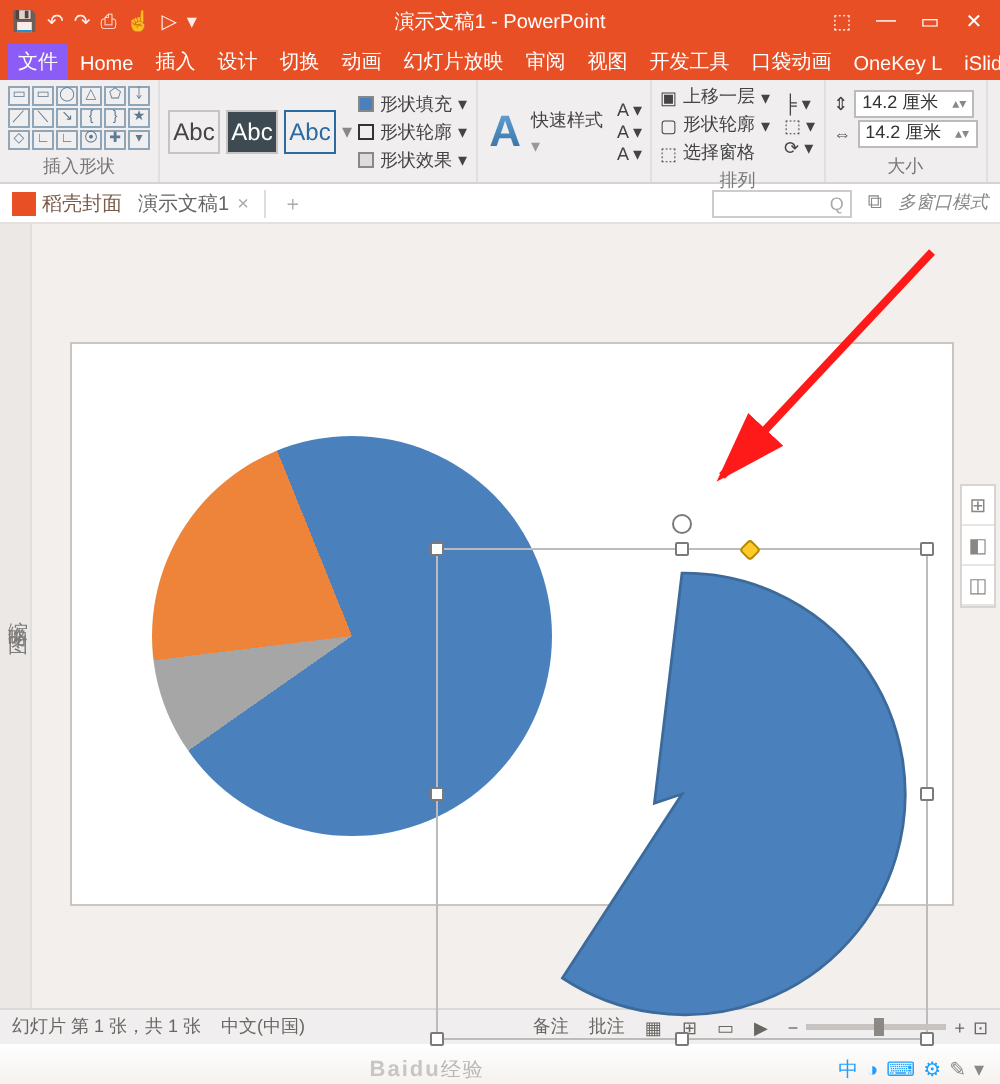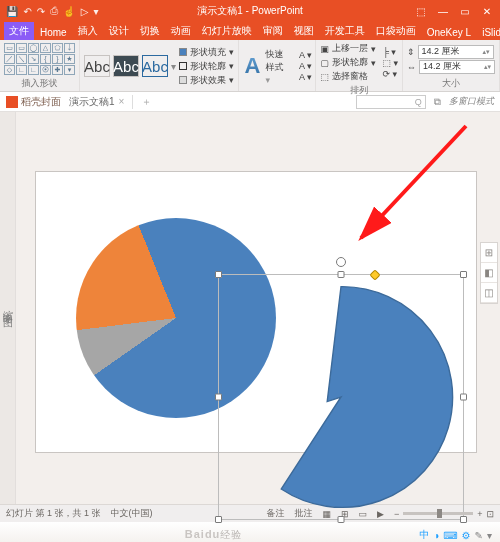--- a/index.html
+++ b/index.html
@@ -18,30 +18,30 @@
   .tabs .spacer { flex: 1; }
 
   .ribbon { height: 52px; background: #f0eeee; border-bottom: 1px solid #d6d3d1; display: flex; font-size: 10px; color: #444; }
   .group { border-right: 1px solid #e2dfde; padding: 2px 4px 1px 4px; display: flex; flex-direction: column; }
   .group .body { flex: 1; display: flex; align-items: center; gap: 3px; }
   .group .label { text-align: center; color: #777; font-size: 9px; padding-top: 1px; }
 
   .shape-gallery { display: grid; grid-template-columns: repeat(6, 11px); grid-auto-rows: 10px; gap: 1px; }
   .shape-gallery span { border: 1px solid #8fa6b8; font-size: 7px; text-align: center; line-height: 8px; color: #5b7a93; }
 
-  .style-box { width: 26px; height: 22px; border: 1px solid #c7c3c1; display: flex; align-items: center; justify-content: center; font-size: 15px; }
+  .style-box { width: 26px; height: 22px; border: 1px solid #c7c3c1; display: flex; align-items: center; justify-content: center; font-size: 12px; }
   .style-box.dark { background: #3d4a52; color: #fff; }
   .style-box.blue { border-color: #2c6aa0; color: #2c6aa0; }
 
   .stackv { display: flex; flex-direction: column; gap: 1px; font-size: 9px; color: #444; }
   .stackv .row { display: flex; align-items: center; gap: 3px; white-space: nowrap; }
   .swatch { width: 8px; height: 8px; border: 1px solid #888; display: inline-block; }
   .bigA { font-size: 22px; font-weight: bold; background: linear-gradient(#6aa6d8,#2c6aa0); -webkit-background-clip: text; color: transparent; padding: 0 2px; }
 
-  .spin { width: 76px; height: 14px; border: 1px solid #bbb; background: #fff; font-size: 9px; padding: 0 3px; display: flex; align-items: center; justify-content: space-between; }
+  .spin { width: 60px; height: 14px; border: 1px solid #bbb; background: #fff; font-size: 9px; padding: 0 3px; display: flex; align-items: center; justify-content: space-between; }
   .spin .v { color: #333; }
   .spin .b { color: #888; font-size: 7px; }
 
   .docbar { height: 20px; background: #fff; border-bottom: 1px solid #e3e0de; display: flex; align-items: center; padding: 0 6px; gap: 8px; font-size: 10px; }
   .docbar .app { display: flex; align-items: center; gap: 3px; color: #7a5a4a; }
   .docbar .pptico { width: 12px; height: 12px; background: #e84f25; display: inline-block; }
   .docbar .doctab { color: #666; border-right: 1px solid #ddd; padding-right: 8px; }
   .docbar .doctab .x { color: #aaa; margin-left: 4px; }
   .docbar .plus { color: #aaa; }
   .docbar .spacer { flex: 1; }

